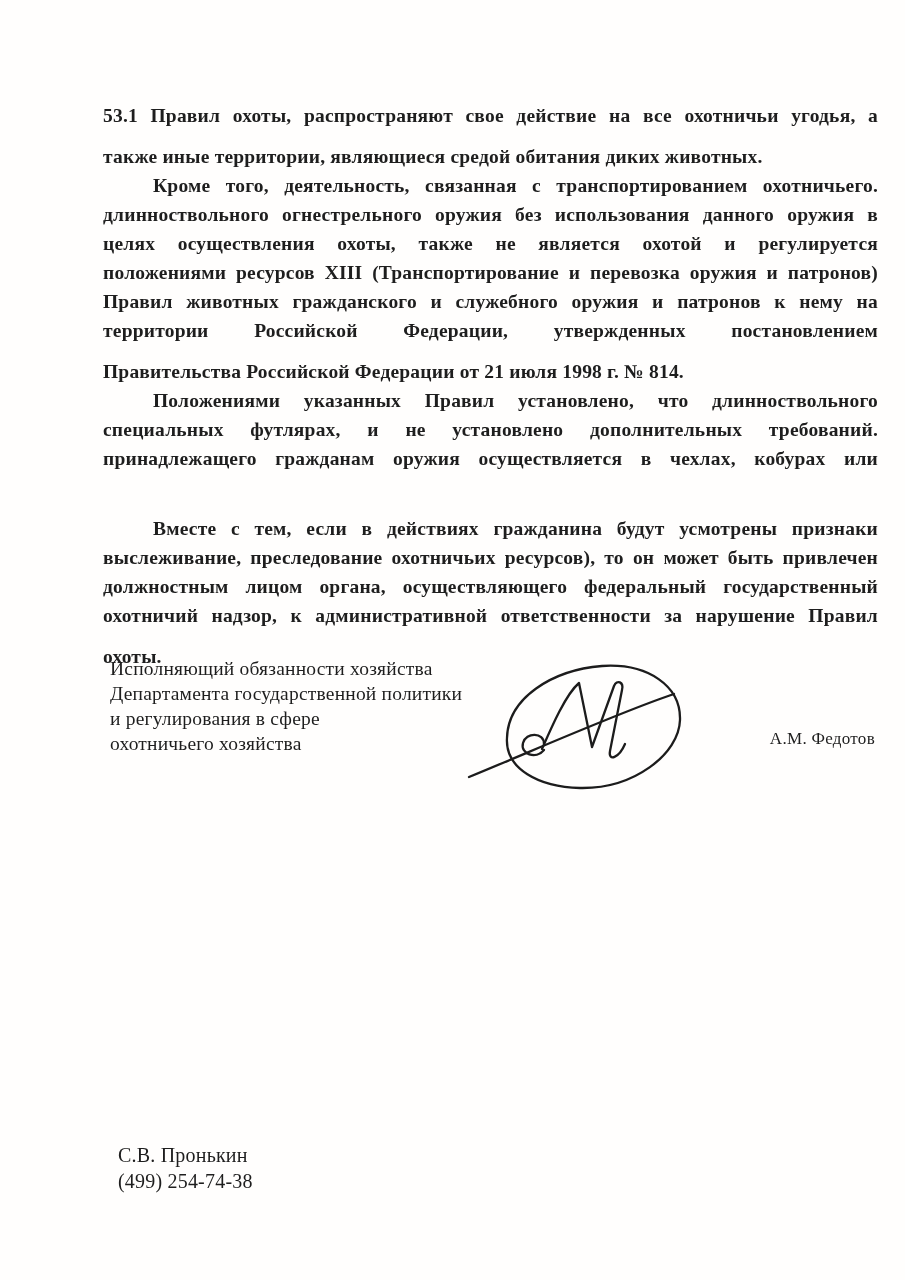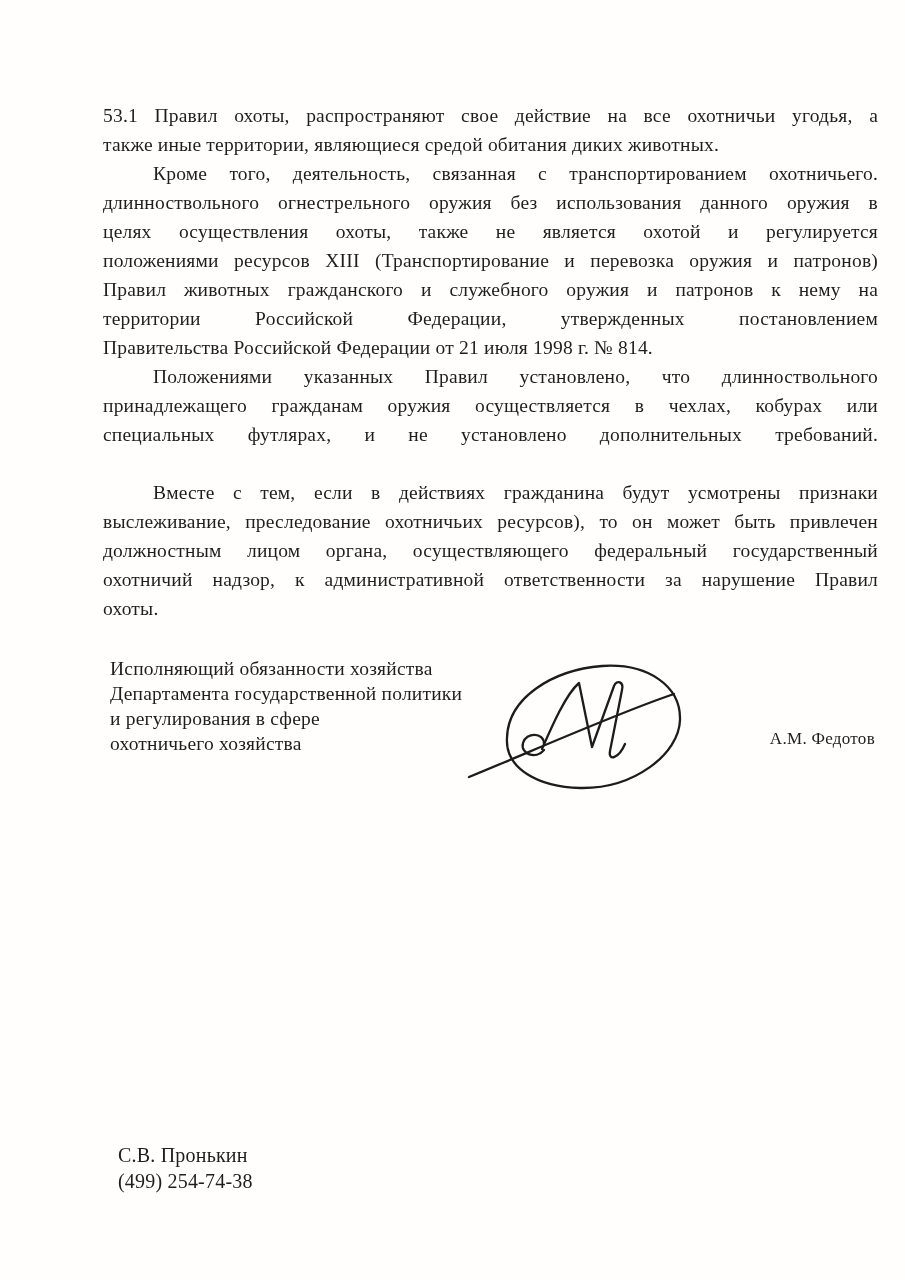--- a/index.html
+++ b/index.html
@@ -24,24 +24,26 @@
     width: 775px;
     font-size: 19.5px;
     line-height: 29px;
     letter-spacing: 0.2px;
   }
   .para { margin: 0; }
   .line {
     text-align: justify;
     text-align-last: justify;
     white-space: normal;
+    font-weight: bold;
   }
   .line.last {
     text-align: center;
     text-align-last: left;
+    margin-top: 12px;
   }
   .line.indent { text-indent: 50px; }
 
   
   .sig-title {
     position: absolute;
     left: 110px;
     top: 656px;
     font-size: 19.5px;
     line-height: 25px;
@@ -90,22 +92,22 @@
         <div class="line indent">Кроме того, деятельность, связанная с транспортированием охотничьего.</div>
         <div class="line">длинноствольного огнестрельного оружия без использования данного оружия в</div>
         <div class="line">целях осуществления охоты, также не является охотой и регулируется</div>
         <div class="line">положениями ресурсов XIII (Транспортирование и перевозка оружия и патронов)</div>
         <div class="line">Правил животных гражданского и служебного оружия и патронов к нему на</div>
         <div class="line">территории Российской Федерации, утвержденных постановлением</div>
         <div class="line last">Правительства Российской Федерации от 21 июля 1998 г. № 814.</div>
       </div>
       <div class="para">
         <div class="line indent">Положениями указанных Правил установлено, что длинноствольного</div>
+        <div class="line">специальных футлярах, и не установлено дополнительных требований.</div>
         <div class="line">принадлежащего гражданам оружия осуществляется в чехлах, кобурах или</div>
-        <div class="line">специальных футлярах, и не установлено дополнительных требований.</div>
         <div class="line last">&nbsp;</div>
       </div>
       <div class="para">
         <div class="line indent">Вместе с тем, если в действиях гражданина будут усмотрены признаки</div>
         <div class="line">выслеживание, преследование охотничьих ресурсов), то он может быть привлечен</div>
         <div class="line">должностным лицом органа, осуществляющего федеральный государственный</div>
         <div class="line">охотничий надзор, к административной ответственности за нарушение Правил</div>
         <div class="line last">охоты.</div>
       </div>
     </div>

